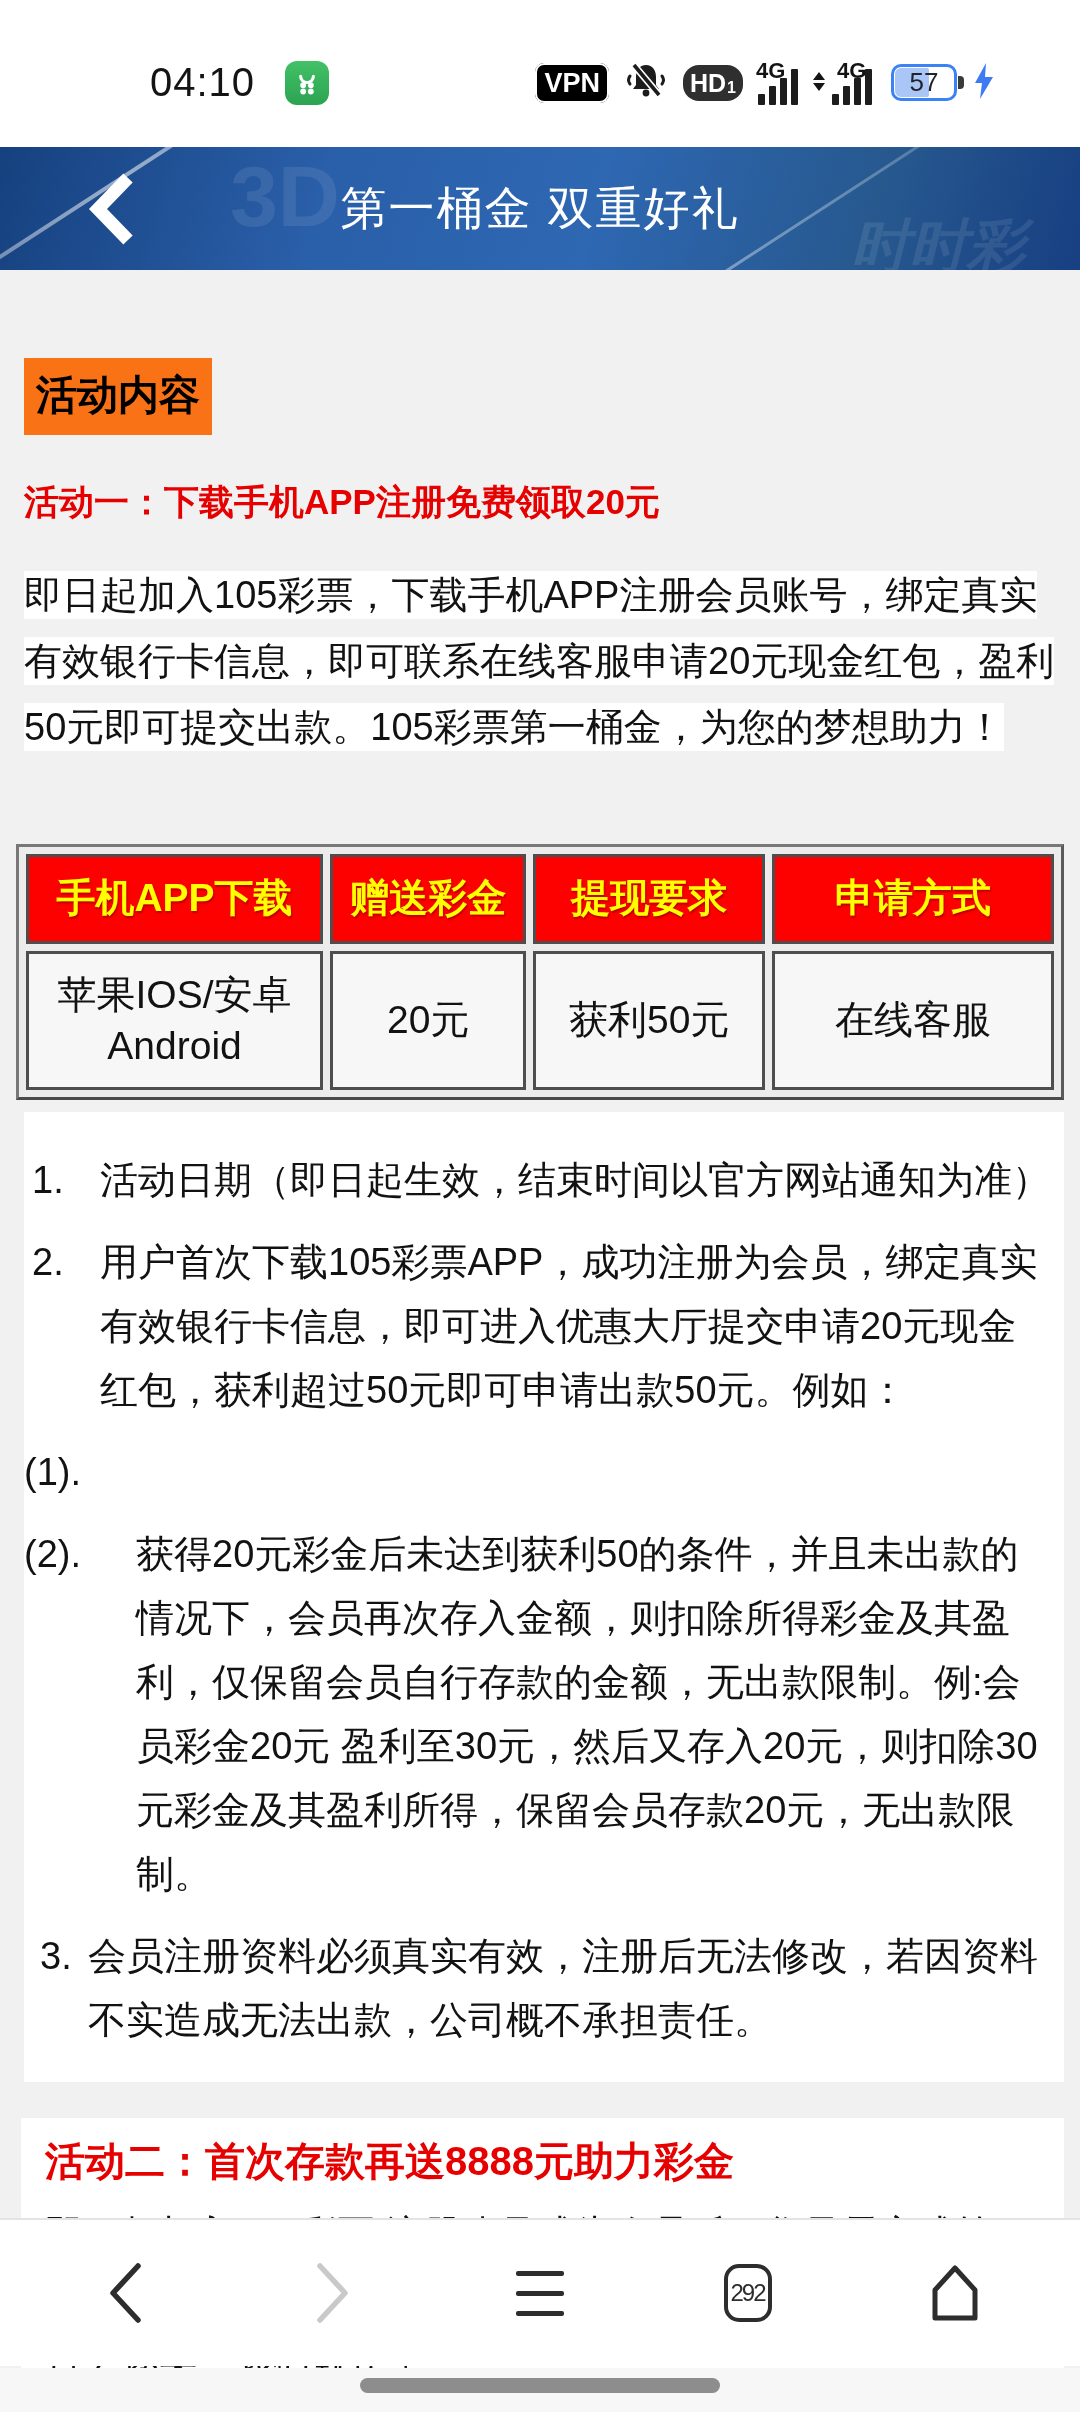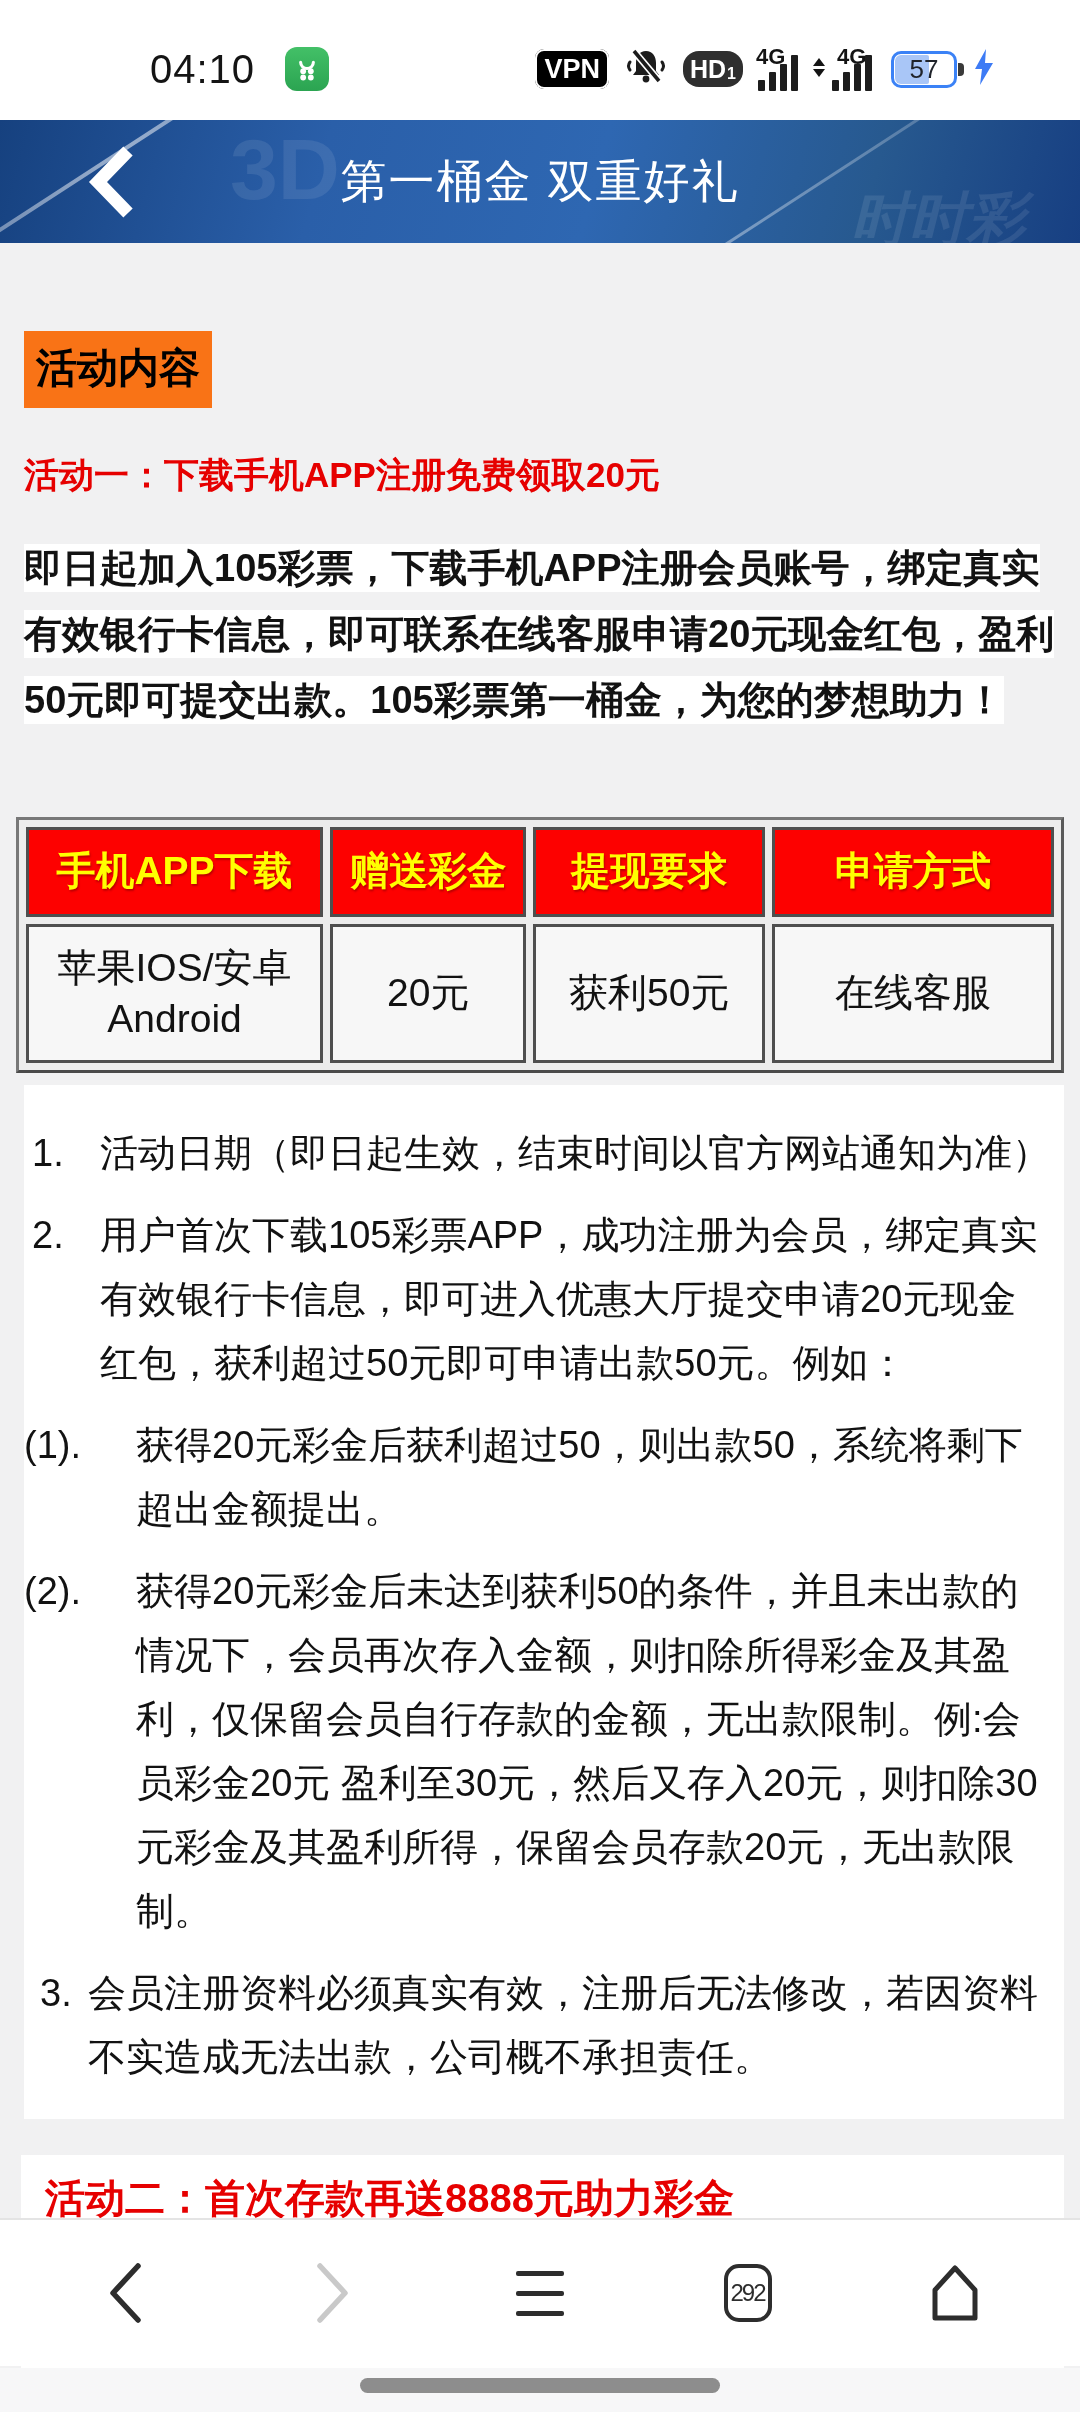--- a/index.html
+++ b/index.html
@@ -1,20 +1,20 @@
 <!DOCTYPE html>
 <html><head>
 <meta charset="utf-8">
 <style>
   * { margin:0; padding:0; box-sizing:border-box; }
   html,body { width:1080px; background:#e9e9ea; font-family:"Liberation Sans","DejaVu Sans",sans-serif; }
   .screen { position:relative; width:1080px; height:2412px; background:#f1f1f2; overflow:hidden; }
 
   
-  .status-bar { height:120px; background:#fff; display:flex; align-items:center; padding:18px 84px 0 150px; }
+  .status-bar { height:147px; background:#fff; display:flex; align-items:center; padding:18px 84px 0 150px; }
   .time { font-size:40px; color:#141414; font-weight:500; letter-spacing:1px; }
   .app-icon { width:44px; height:44px; border-radius:12px; margin-left:30px;
               background:linear-gradient(180deg,#43c067,#2ba451); display:flex; align-items:center; justify-content:center; }
   .sb-spacer { flex:1; }
   .sb-right { display:flex; align-items:center; gap:15px; }
   .vpn { background:#000; color:#fff; font-weight:700; font-size:27px; line-height:1;
          padding:7px 9px 6px; border-radius:9px; box-shadow:inset 0 0 0 2px #fff; letter-spacing:0; }
   .hd { background:#2f2f2f; color:#fff; font-weight:700; font-size:25px; line-height:1;
         padding:6px 7px 5px; border-radius:16px; display:flex; align-items:flex-end; }
   .hd small { font-size:16px; font-weight:700; margin-left:1px; }
@@ -44,21 +44,21 @@
   .ghost.gssc { right:55px; bottom:-16px; font-size:58px; font-style:italic; }
   .back-btn { position:absolute; left:84px; top:50%; transform:translateY(-50%); width:56px; height:78px; }
   .header-title { position:absolute; left:0; right:0; top:50%; transform:translateY(-50%);
                   text-align:center; color:#fff; font-size:46px; font-weight:500; letter-spacing:2px; }
 
   
   .details-title { margin:26px 0 0 24px; font-size:41px; font-weight:400; color:#111; }
   .content-badge { display:inline-block; margin:88px 0 0 24px; background:#f97316; color:#000;
                    font-size:41px; font-weight:700; padding:10px 12px 12px; }
   .act1-title { margin:44px 24px 0; color:#e60000; font-size:35px; font-weight:700; }
-  .intro { margin:36px 24px 0; font-size:38px; line-height:66px; color:#121212;font-weight:bold; }
+  .intro { margin:36px 24px 0; font-size:38px; line-height:66px; color:#121212; }
   .intro span { background:#fff; padding:3px 0; }
 
   .promo-table { margin:84px 16px 0; width:1048px; border-collapse:separate; border-spacing:7px;
                  border:3px solid #787878; border-bottom-color:#4a4a4a; border-right-color:#5a5a5a; background:#ececec; }
   .promo-table th { background:#fd0100; color:#ffff00; font-size:39px; font-weight:700;
                     border:3px solid #4e4e4e; padding:14px 2px 16px; text-shadow:1px 2px 2px rgba(0,0,0,.25); }
   .promo-table td { background:#f7f7f7; color:#121212; font-size:39px; font-weight:400;
                     border:3px solid #4e4e4e; padding:16px 4px; text-align:center; line-height:1.3; }
 
   .rules-panel { background:#fff; margin:12px 16px 0 24px; padding:18px 12px 30px 0; }
@@ -208,21 +208,20 @@
     <div class="rule mk-num">
       <span class="mk">1.</span>
       <span class="tx">活动日期（即日起生效，结束时间以官方网站通知为准）</span>
     </div>
     <div class="rule mk-num">
       <span class="mk">2.</span>
       <span class="tx">用户首次下载105彩票APP，成功注册为会员，绑定真实有效银行卡信息，即可进入优惠大厅提交申请20元现金红包，获利超过50元即可申请出款50元。例如：</span>
     </div>
     <div class="rule mk-paren">
       <span class="mk">(1).</span>
-      <span class="tx">获得20元彩金后获利超过50，则出款50，系统将剩下超出金额提出。</span>
     </div>
     <div class="rule mk-paren">
       <span class="mk">(2).</span>
       <span class="tx">获得20元彩金后未达到获利50的条件，并且未出款的情况下，会员再次存入金额，则扣除所得彩金及其盈利，仅保留会员自行存款的金额，无出款限制。例:会员彩金20元 盈利至30元，然后又存入20元，则扣除30元彩金及其盈利所得，保留会员存款20元，无出款限制。</span>
     </div>
     <div class="rule mk-plain">
       <span class="mk">3.</span>
       <span class="tx">会员注册资料必须真实有效，注册后无法修改，若因资料不实造成无法出款，公司概不承担责任。</span>
     </div>
   </div>

